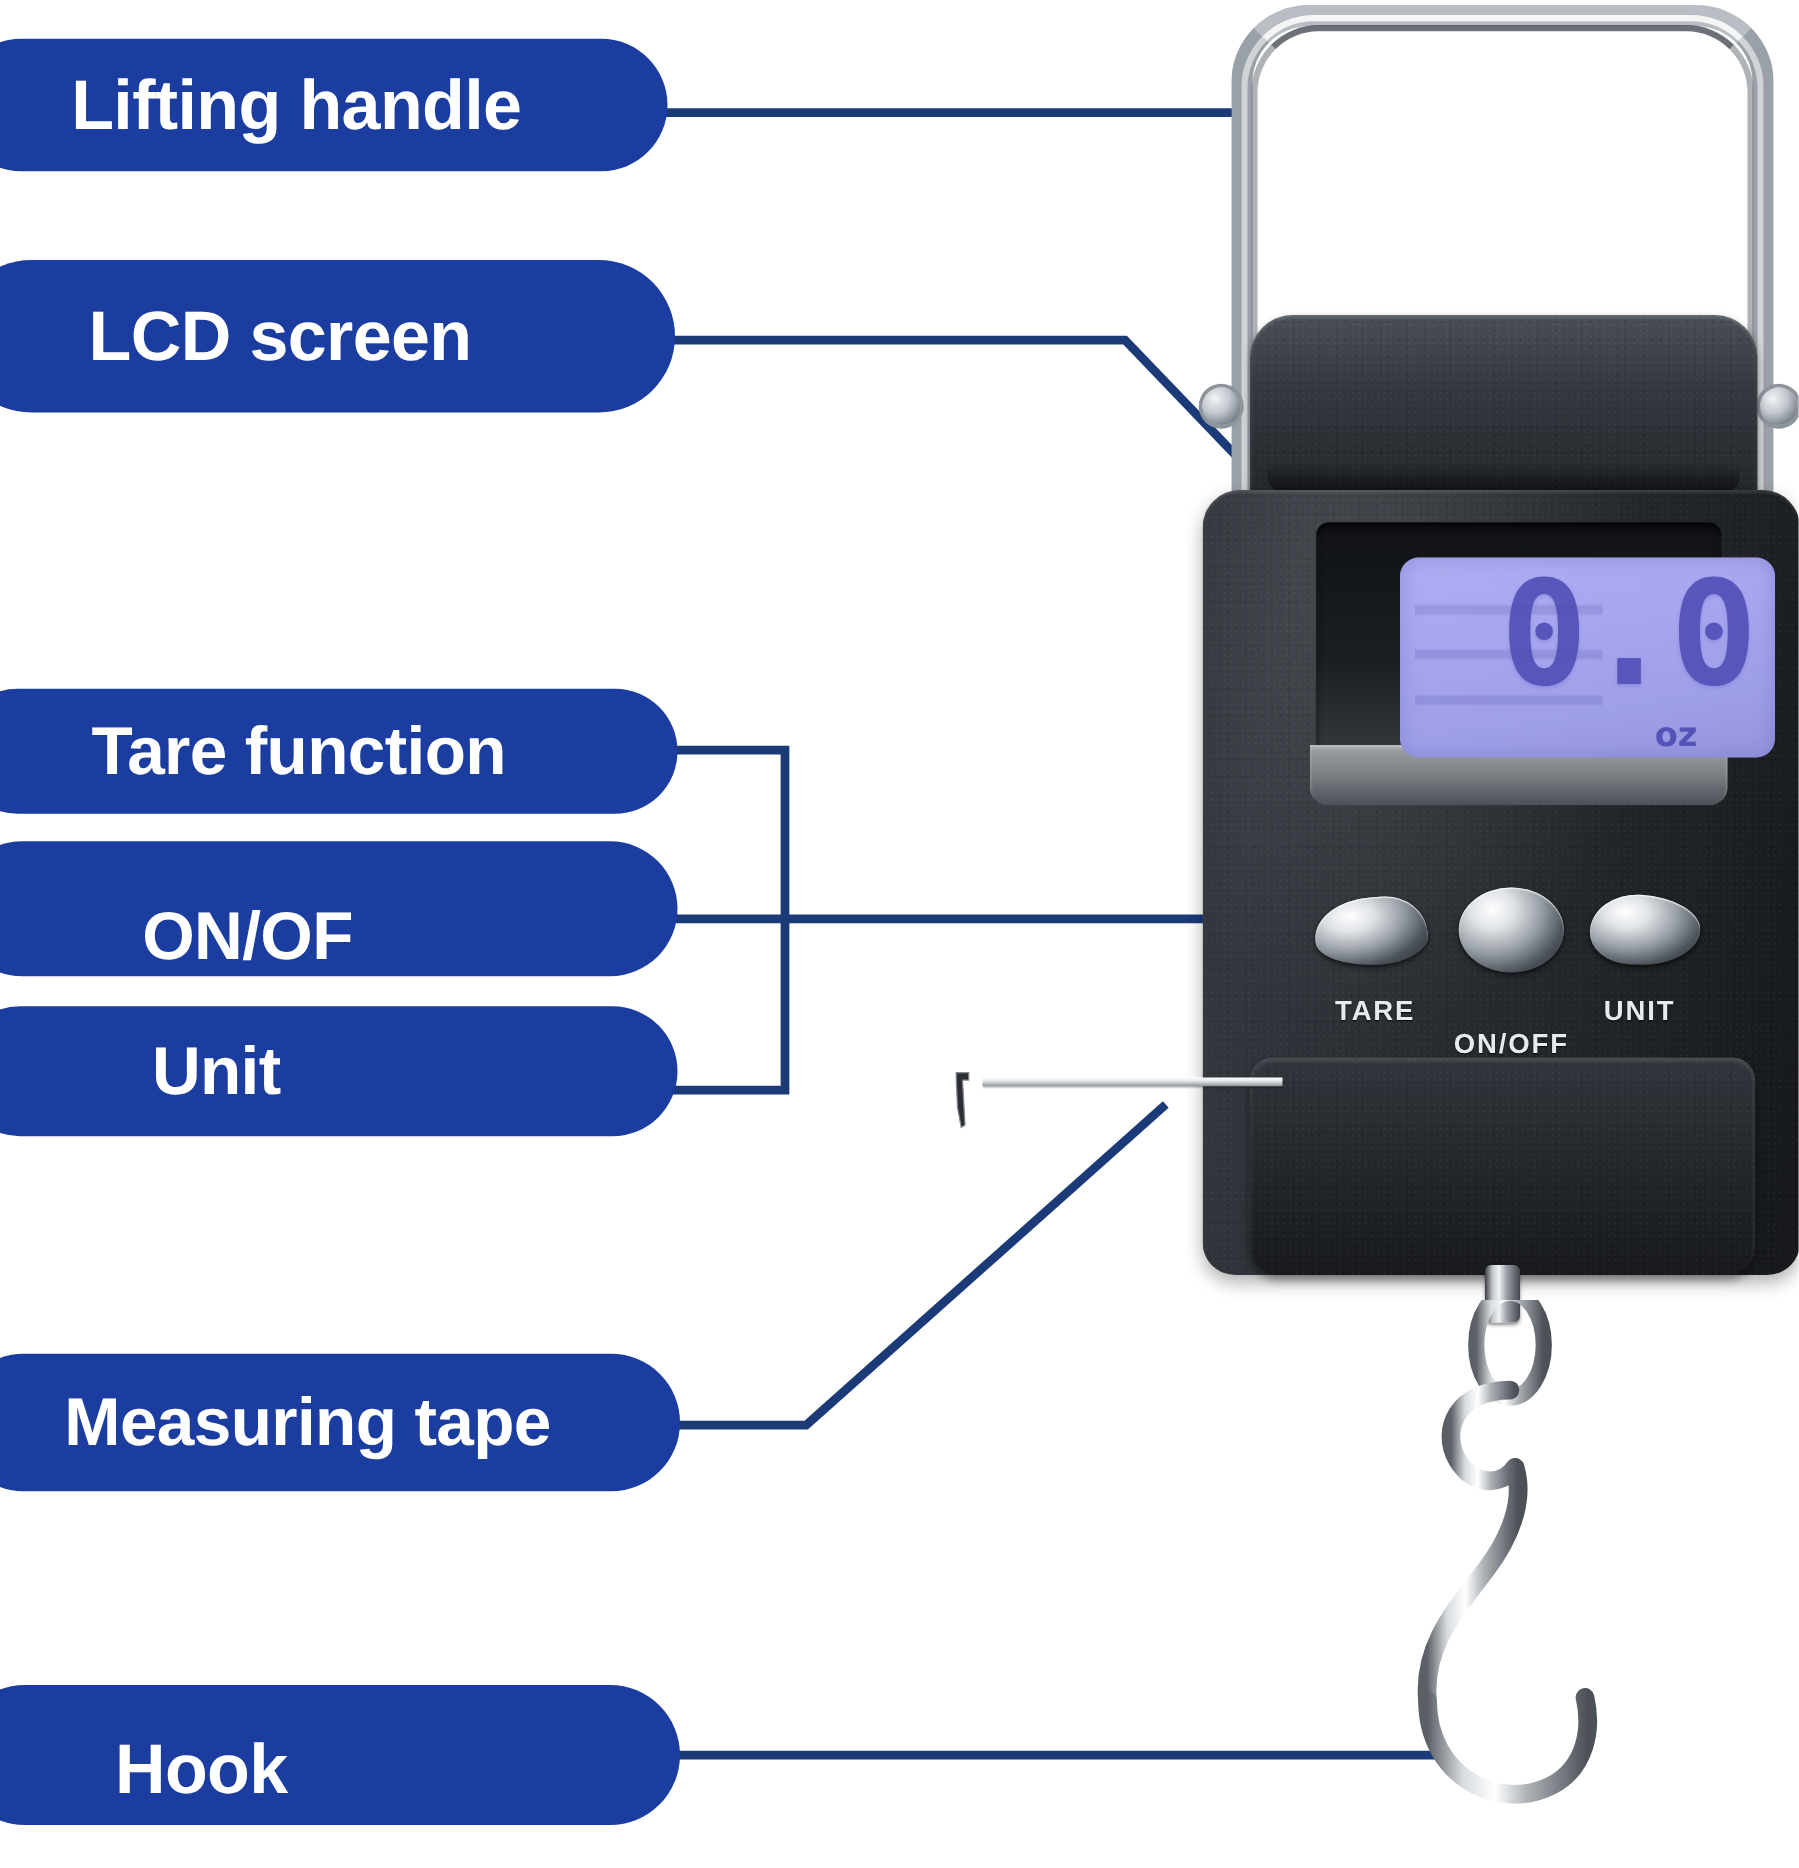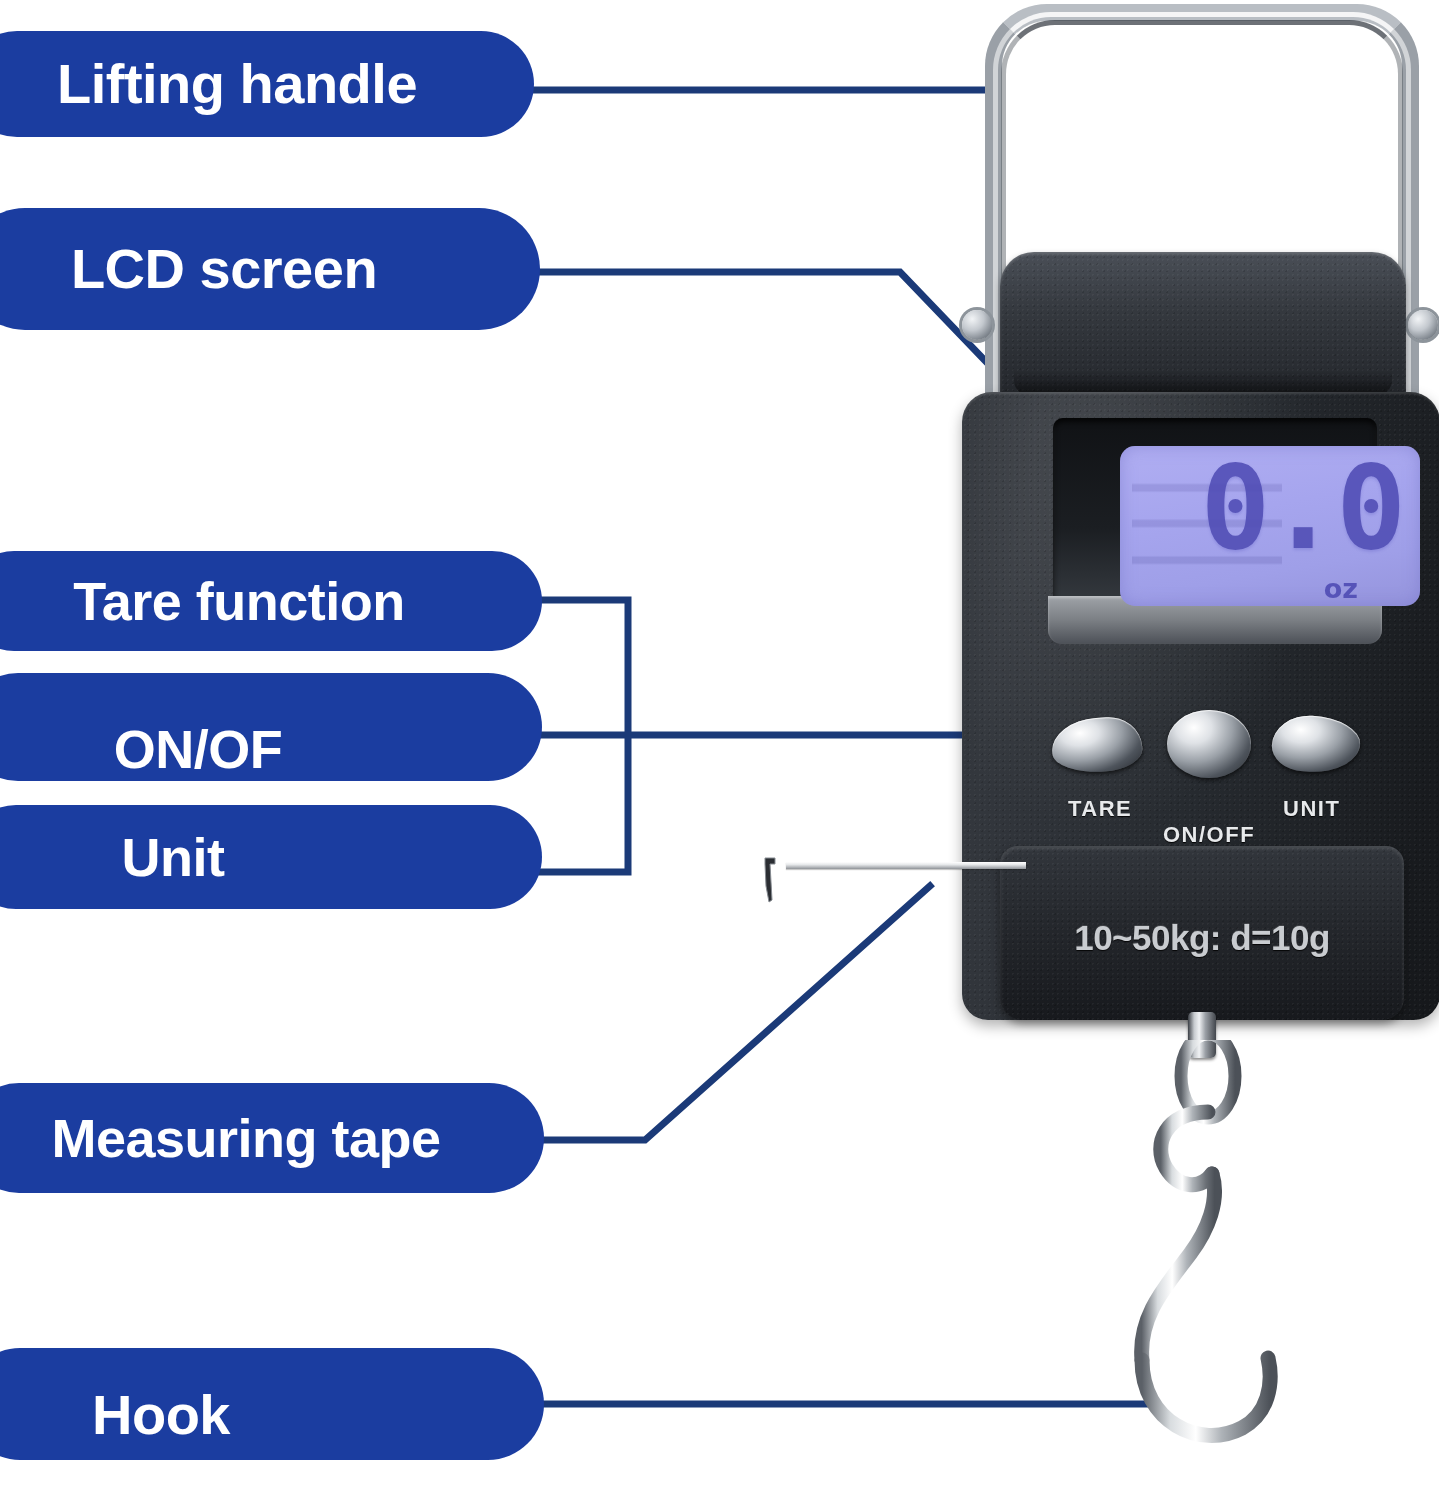--- a/index.html
+++ b/index.html
@@ -336,21 +336,20 @@
     <div class="btn" id="btn-onoff"></div>
     <div class="btn" id="btn-unit"></div>
 
     <div class="btn-label" id="label-tare">TARE</div>
     <div class="btn-label" id="label-onoff">ON/OFF</div>
     <div class="btn-label" id="label-unit">UNIT</div>
 
     <div class="body-lower">
       <div class="texture"></div>
     </div>
-    <div class="spec" id="spec-line2">10~50kg: d=10g</div>
 
     <div class="tape"></div>
     <svg class="tape-endhook" viewBox="0 0 16 48" xmlns="http://www.w3.org/2000/svg">
       <path d="M3 2 L13 2 L13 8 L8 8 L10 44 L7 46 L4 30 L3 8 Z" fill="#2b2e33" stroke="#868b91" stroke-width="1"></path>
     </svg>
 
     <div class="swivel"></div>
     <svg id="hook-svg" width="200" height="430" viewBox="0 0 200 430" xmlns="http://www.w3.org/2000/svg">
       <defs>
         <linearGradient id="chrome" x1="0" y1="0" x2="1" y2="0">

